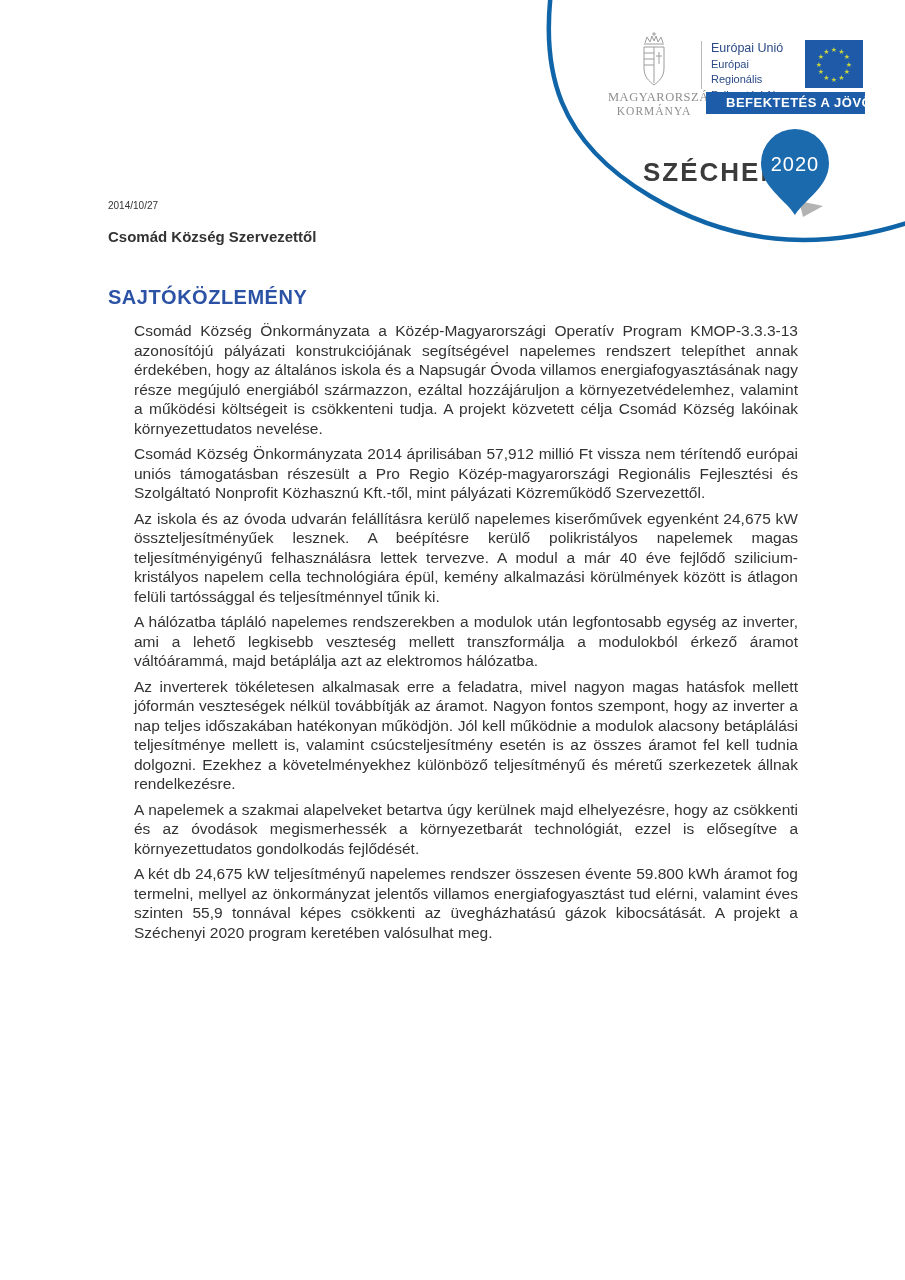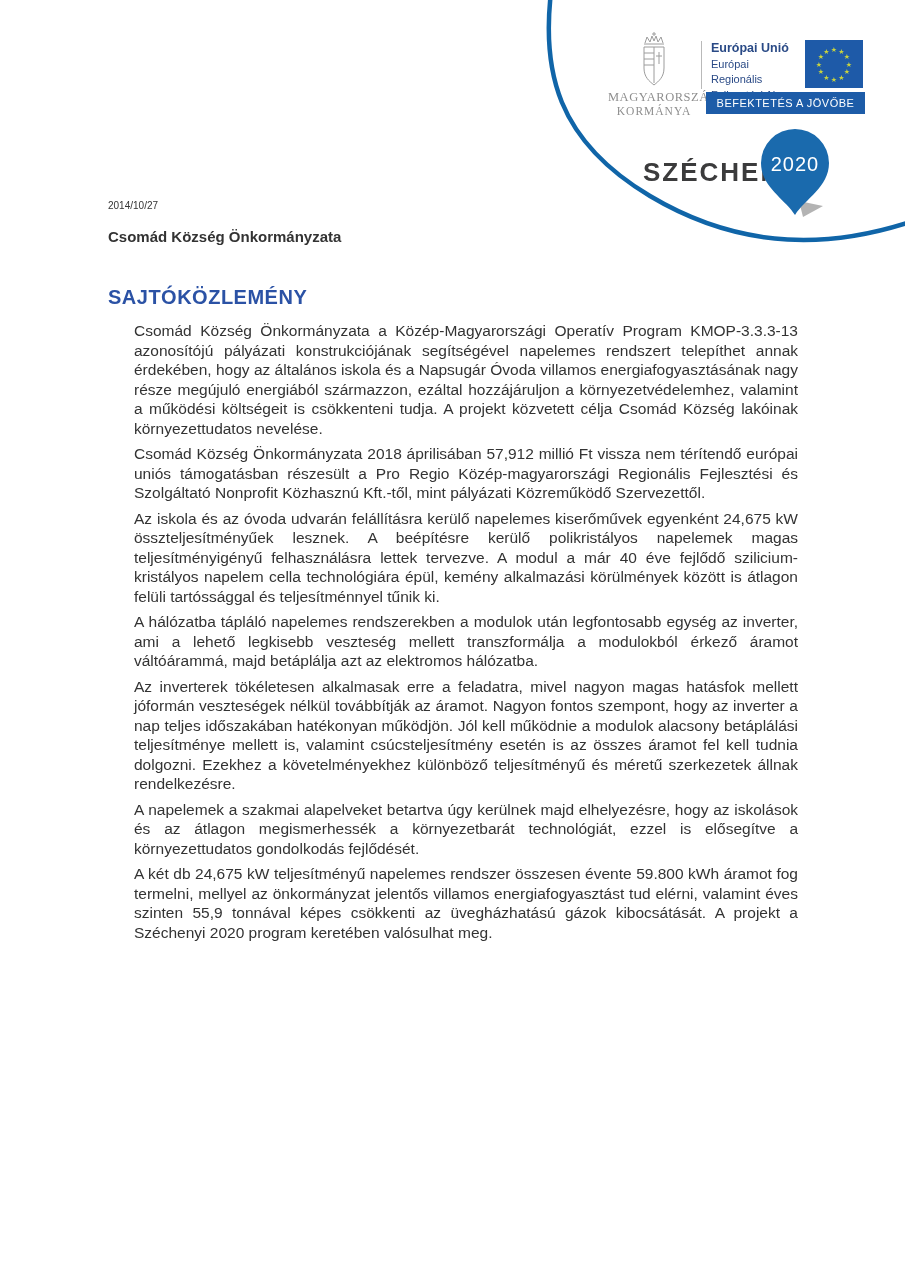--- a/index.html
+++ b/index.html
@@ -17,29 +17,29 @@
   .gov-logo { position:absolute; left:608px; top:30px; width:92px; text-align:center; }
   .gov-logo .arms { display:block; margin:0 auto 2px; }
   .gov-line1 { font-family:"Liberation Serif","DejaVu Serif",serif; font-size:12.5px;
                letter-spacing:0.5px; color:#8e8e8e; white-space:nowrap; }
   .gov-line2 { font-family:"Liberation Serif","DejaVu Serif",serif; font-size:11.5px;
                letter-spacing:1px; color:#8e8e8e; }
 
   .header-divider { position:absolute; left:701px; top:41px; width:1px; height:48px; background:#b9b9b9; }
 
   .eu-block { position:absolute; left:711px; top:41px; width:92px; line-height:15.5px; color:#2a4a86; }
-  .eu-line1 { font-size:12.5px; font-weight:bold; }
+  .eu-line1 { font-size:12.5px; font-weight:normal; }
   .eu-line2, .eu-line3 { font-size:11px; }
 
   .eu-flag { position:absolute; left:805px; top:40px; }
 
   .banner {
     position:absolute; left:706px; top:92px; width:159px; height:22px;
-    background:#1d5ca8; color:#ffffff; font-size:11px; font-weight:normal;
-    letter-spacing:0.5px; text-align:center; line-height:22px; white-space:nowrap;
+    background:#1d5ca8; color:#ffffff; font-size:13px; font-weight:bold;
+    letter-spacing:0.5px; text-align:center; line-height:22px; white-space:nowrap;padding-left:20px;
   }
 
   .szechenyi { position:absolute; left:643px; top:149px; }
   .szechenyi-text {
     display:inline-block; font-size:26px; font-weight:bold; color:#3b3b3c;
     letter-spacing:2px; vertical-align:top; margin-top:8px;
   }
   .pin-svg { position:absolute; left:112px; top:-22px; }
 
   
@@ -110,26 +110,26 @@
     <span class="szechenyi-text">SZÉCHENYI</span>
     <svg class="pin-svg" width="80" height="92" viewBox="0 0 80 92" aria-hidden="true">
       <polygon points="44,74 68,79 48,90" fill="#b3b3b3"></polygon>
       <path d="M40,88 C30,72 6,60 6,36 A34,34 0 1,1 74,36 C74,60 50,72 40,88 Z" fill="#1a6aad"></path>
       <text x="40" y="44" text-anchor="middle" fill="#ffffff" font-size="20" letter-spacing="1" font-family="'Liberation Sans',sans-serif">2020</text>
     </svg>
   </div>
 
   <div class="content">
     <div class="doc-date">2014/10/27</div>
-    <div class="doc-org">Csomád Község Önkormányzata</div>
+    <div class="doc-org">Csomád Község Szervezettől</div>
     <h1 class="doc-title">SAJTÓKÖZLEMÉNY</h1>
     <div class="doc-paragraphs">
       <p>Csomád Község Önkormányzata a Közép-Magyarországi Operatív Program KMOP-3.3.3-13 azonosítójú pályázati konstrukciójának segítségével napelemes rendszert telepíthet annak érdekében, hogy az általános iskola és a Napsugár Óvoda villamos energiafogyasztásának nagy része megújuló energiából származzon, ezáltal hozzájáruljon a környezetvédelemhez, valamint a működési költségeit is csökkenteni tudja. A projekt közvetett célja Csomád Község lakóinak környezettudatos nevelése.</p>
-      <p>Csomád Község Önkormányzata 2018 áprilisában 57,912 millió Ft vissza nem térítendő európai uniós támogatásban részesült a Pro Regio Közép-magyarországi Regionális Fejlesztési és Szolgáltató Nonprofit Közhasznú Kft.-től, mint pályázati Közreműködő Szervezettől.</p>
+      <p>Csomád Község Önkormányzata 2014 áprilisában 57,912 millió Ft vissza nem térítendő európai uniós támogatásban részesült a Pro Regio Közép-magyarországi Regionális Fejlesztési és Szolgáltató Nonprofit Közhasznú Kft.-től, mint pályázati Közreműködő Szervezettől.</p>
       <p>Az iskola és az óvoda udvarán felállításra kerülő napelemes kiserőművek egyenként 24,675 kW összteljesítményűek lesznek. A beépítésre kerülő polikristályos napelemek magas teljesítményigényű felhasználásra lettek tervezve. A modul a már 40 éve fejlődő szilicium-kristályos napelem cella technológiára épül, kemény alkalmazási körülmények között is átlagon felüli tartóssággal és teljesítménnyel tűnik ki.</p>
       <p>A hálózatba tápláló napelemes rendszerekben a modulok után legfontosabb egység az inverter, ami a lehető legkisebb veszteség mellett transzformálja a modulokból érkező áramot váltóárammá, majd betáplálja azt az elektromos hálózatba.</p>
       <p>Az inverterek tökéletesen alkalmasak erre a feladatra, mivel nagyon magas hatásfok mellett jóformán veszteségek nélkül továbbítják az áramot. Nagyon fontos szempont, hogy az inverter a nap teljes időszakában hatékonyan működjön. Jól kell működnie a modulok alacsony betáplálási teljesítménye mellett is, valamint csúcsteljesítmény esetén is az összes áramot fel kell tudnia dolgozni. Ezekhez a követelményekhez különböző teljesítményű és méretű szerkezetek állnak rendelkezésre.</p>
-      <p>A napelemek a szakmai alapelveket betartva úgy kerülnek majd elhelyezésre, hogy az iskolások és az átlagon megismerhessék a környezetbarát technológiát, ezzel is elősegítve a környezettudatos gondolkodás fejlődését.</p>
+      <p>A napelemek a szakmai alapelveket betartva úgy kerülnek majd elhelyezésre, hogy az csökkenti és az óvodások megismerhessék a környezetbarát technológiát, ezzel is elősegítve a környezettudatos gondolkodás fejlődését.</p>
       <p>A két db 24,675 kW teljesítményű napelemes rendszer összesen évente 59.800 kWh áramot fog termelni, mellyel az önkormányzat jelentős villamos energiafogyasztást tud elérni, valamint éves szinten 55,9 tonnával képes csökkenti az üvegházhatású gázok kibocsátását. A projekt a Széchenyi 2020 program keretében valósulhat meg.</p>
     </div>
   </div>
 
 </div>
 
 </body></html>

